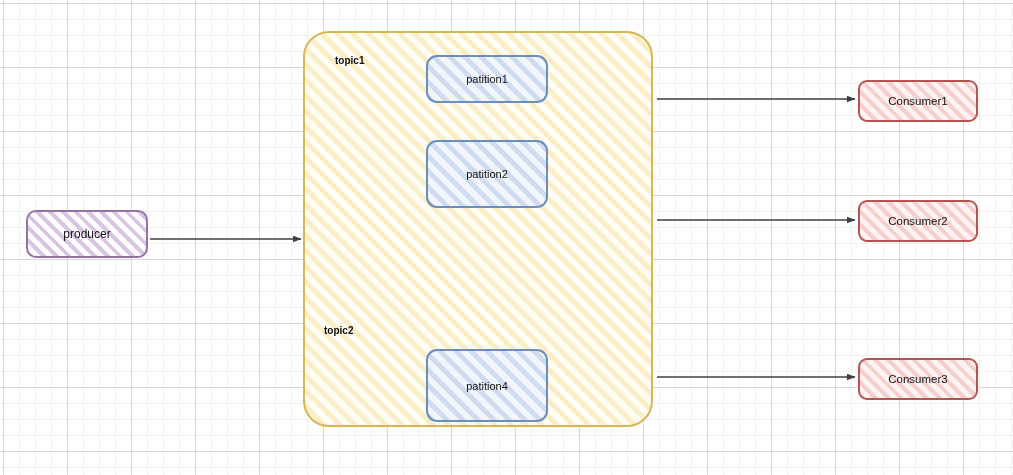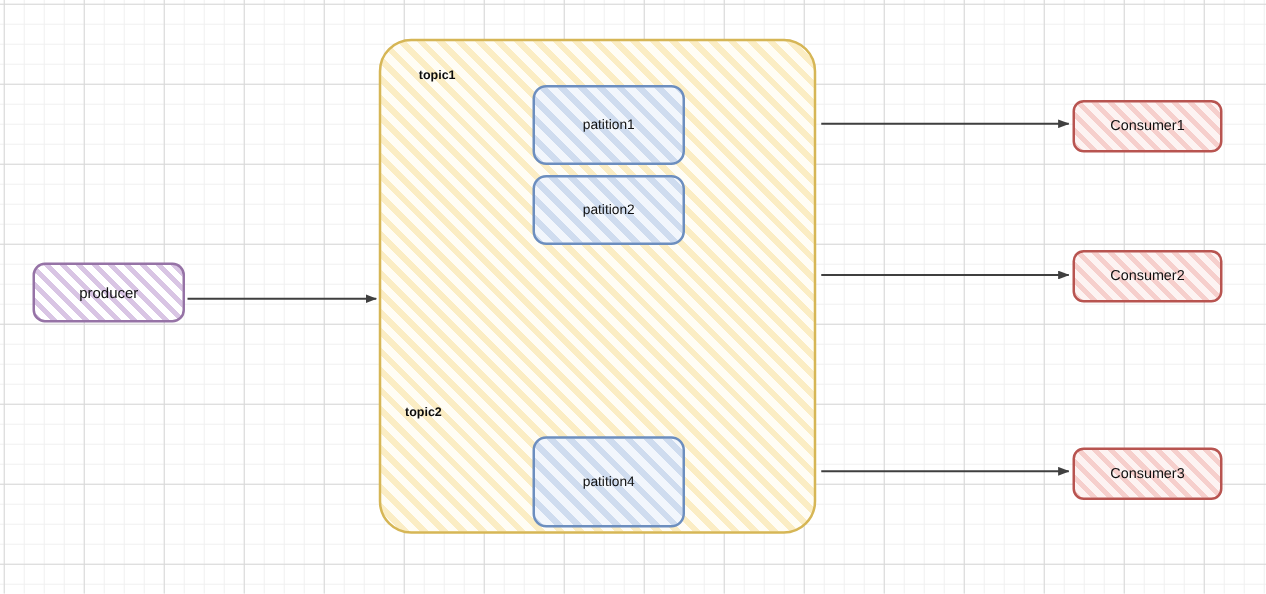--- a/index.html
+++ b/index.html
@@ -92,22 +92,22 @@
     border: 2.5px solid #6c8ebf;
     border-radius: 11px;
     background-color: #eef3fb;
     background-image: repeating-linear-gradient(
       45deg,
       #cfdcef 0px, #cfdcef 5px,
       #f2f6fc 5px, #f2f6fc 11px
     );
   }
   .partition .lbl { font-size: 11px; }
-  #partition-1 { top: 68px;  height: 64px; text-align: center; }
-  #partition-2 { top: 140px; height: 56px; }
+  #partition-1 { top: 55px;  height: 48px; text-align: center; }
+  #partition-2 { top: 140px; height: 68px; }
   #partition-3 { top: 281px; height: 60px; }
   #partition-4 { top: 349px; height: 73px; }
 
   
   .consumer {
     left: 858px;
     width: 120px;
     height: 42px;
     border: 2.5px solid #b85450;
     border-radius: 9px;

